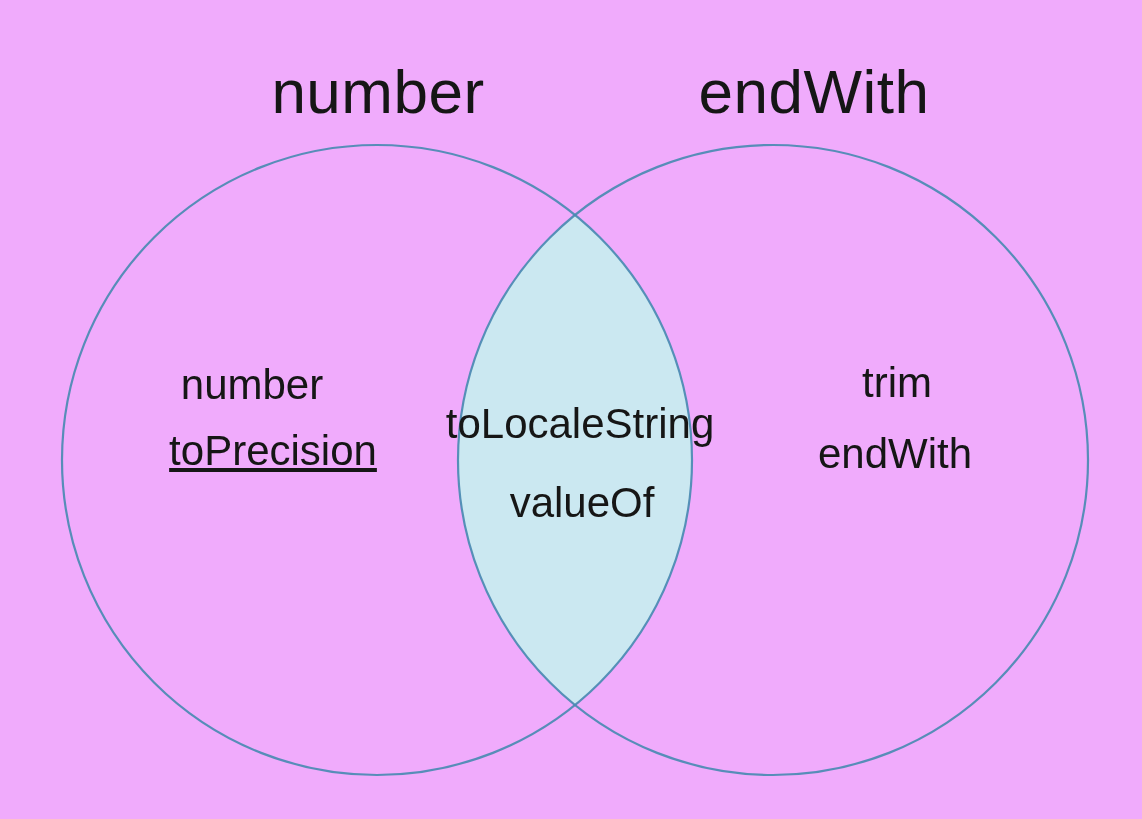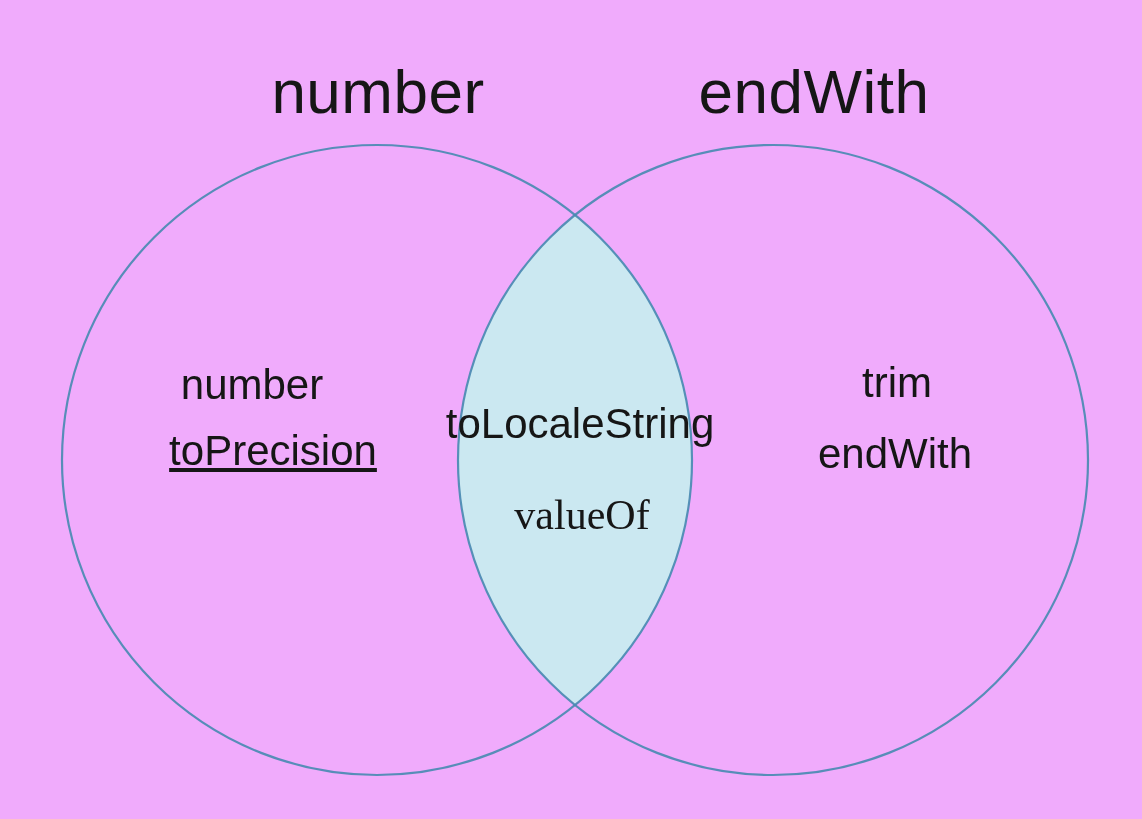--- a/index.html
+++ b/index.html
@@ -63,18 +63,18 @@
     <circle class="circle-outline" cx="773" cy="460" r="315"></circle>
   </svg>
 
   <div class="set-title" style="left:378px; top:92px;">number</div>
   <div class="set-title" style="left:814px; top:92px;">endWith</div>
 
   <div class="item-label" style="left:252px; top:385px;">number</div>
   <div class="item-label" style="left:273px; top:451px;text-decoration:underline;">toPrecision</div>
 
   <div class="item-label" style="left:580px; top:424px;text-align:center;">toLocaleString</div>
-  <div class="item-label" style="left:582px; top:515px;font-family:Liberation Serif, serif;">valueOf</div>
+  <div class="item-label" style="left:582px; top:503px;">valueOf</div>
 
   <div class="item-label" style="left:889px; top:383px;margin-left:8px;">trim</div>
   <div class="item-label" style="left:895px; top:454px;">endWith</div>
 
 </div>
 
 </body></html>

